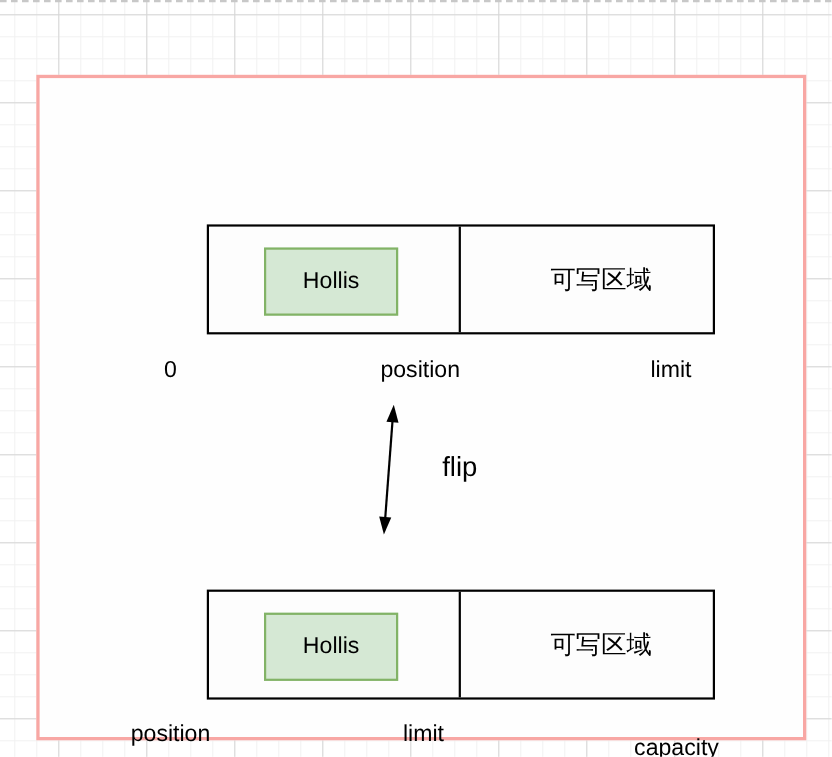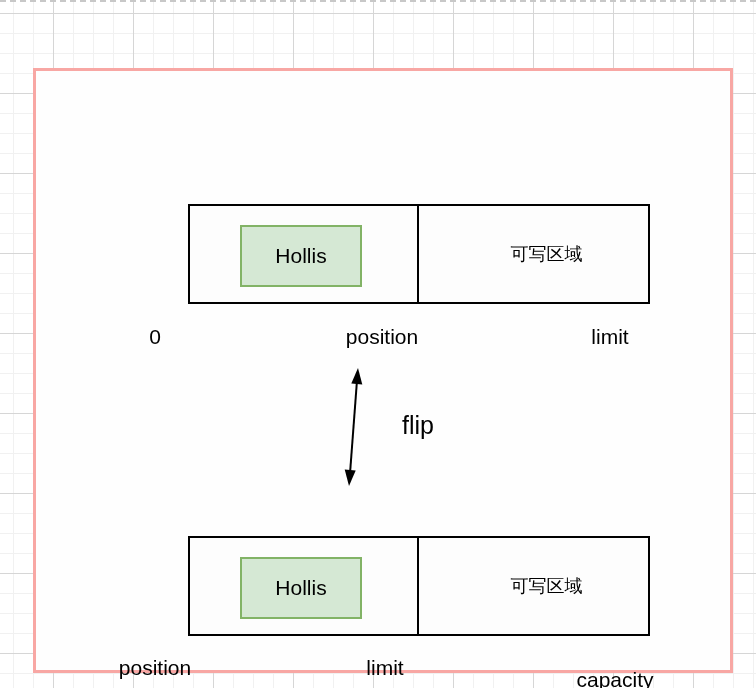--- a/index.html
+++ b/index.html
@@ -50,21 +50,21 @@
     position: relative;
     width: 229px;
     box-sizing: border-box;
     border-right: 2px solid #000;
   }
   .cell-write {
     flex: 1;
     display: flex;
     align-items: center;
     justify-content: center;
-    font-size: 18px;
+    font-size: 23px;
   }
   .data-block {
     position: absolute;
     left: 50px; top: 19px;
     width: 122px; height: 62px;
     box-sizing: border-box;
     background: #d5e8d4;
     border: 2px solid #82b366;
     display: flex;
     align-items: center;

